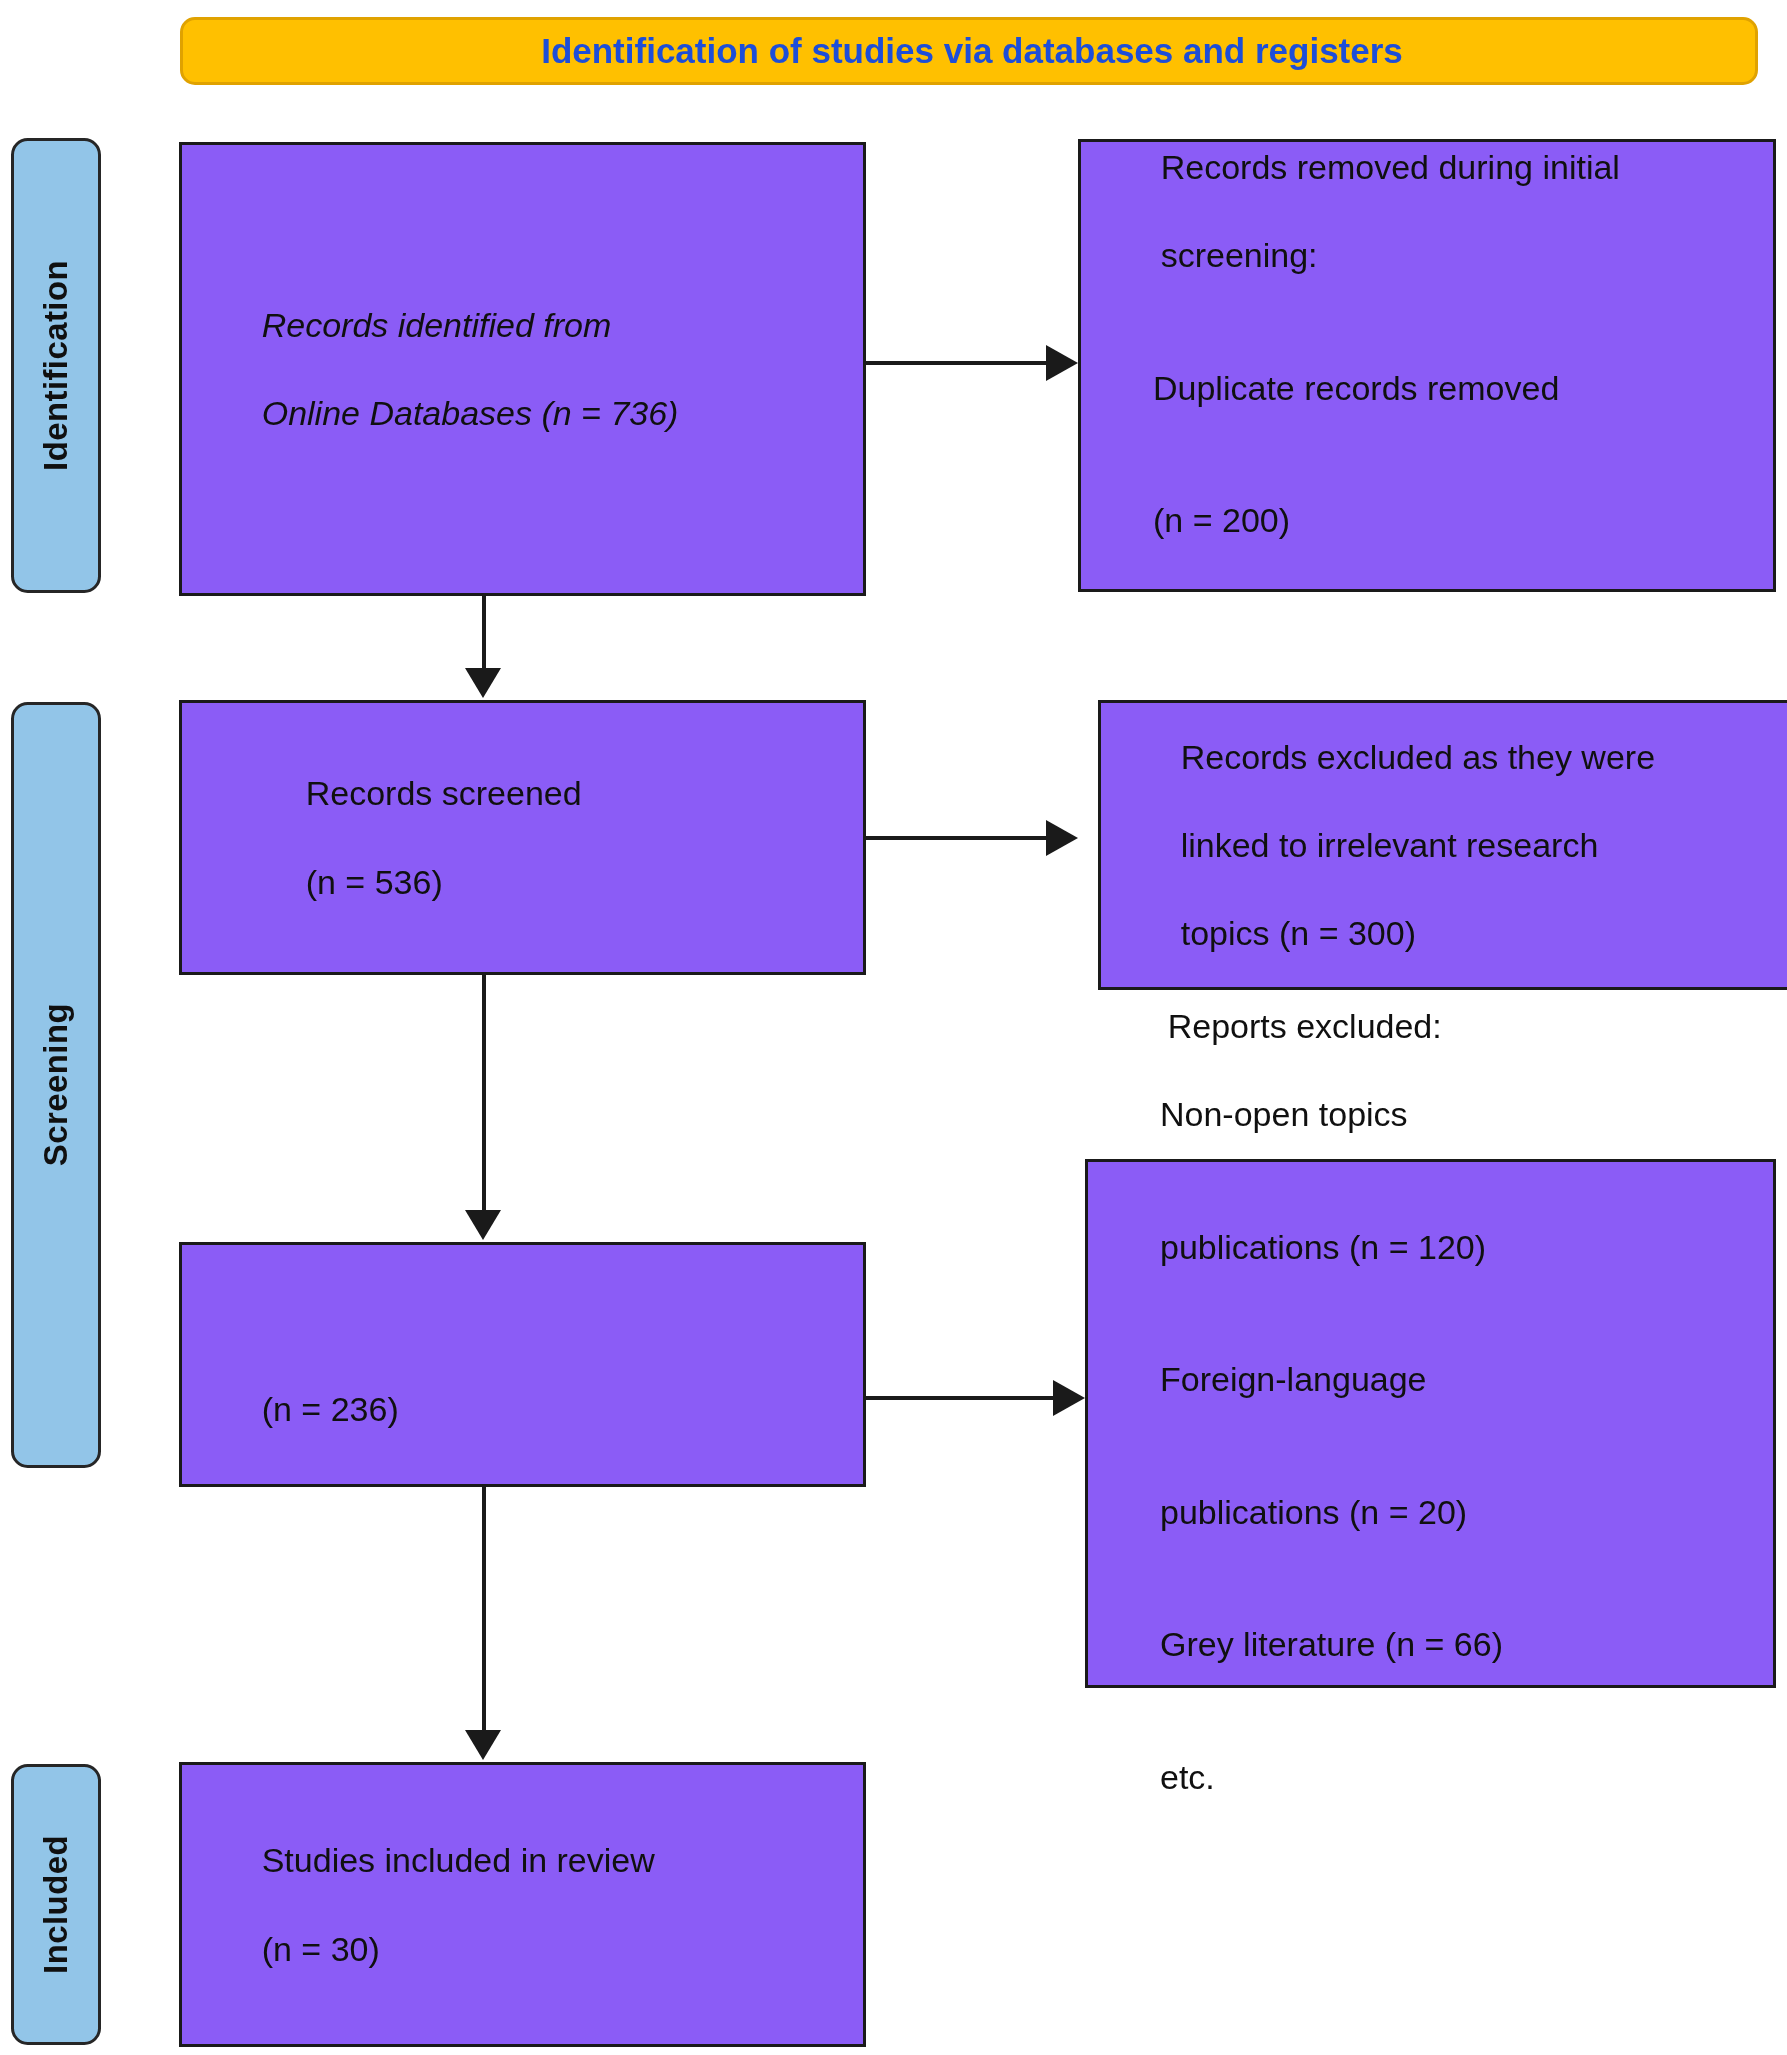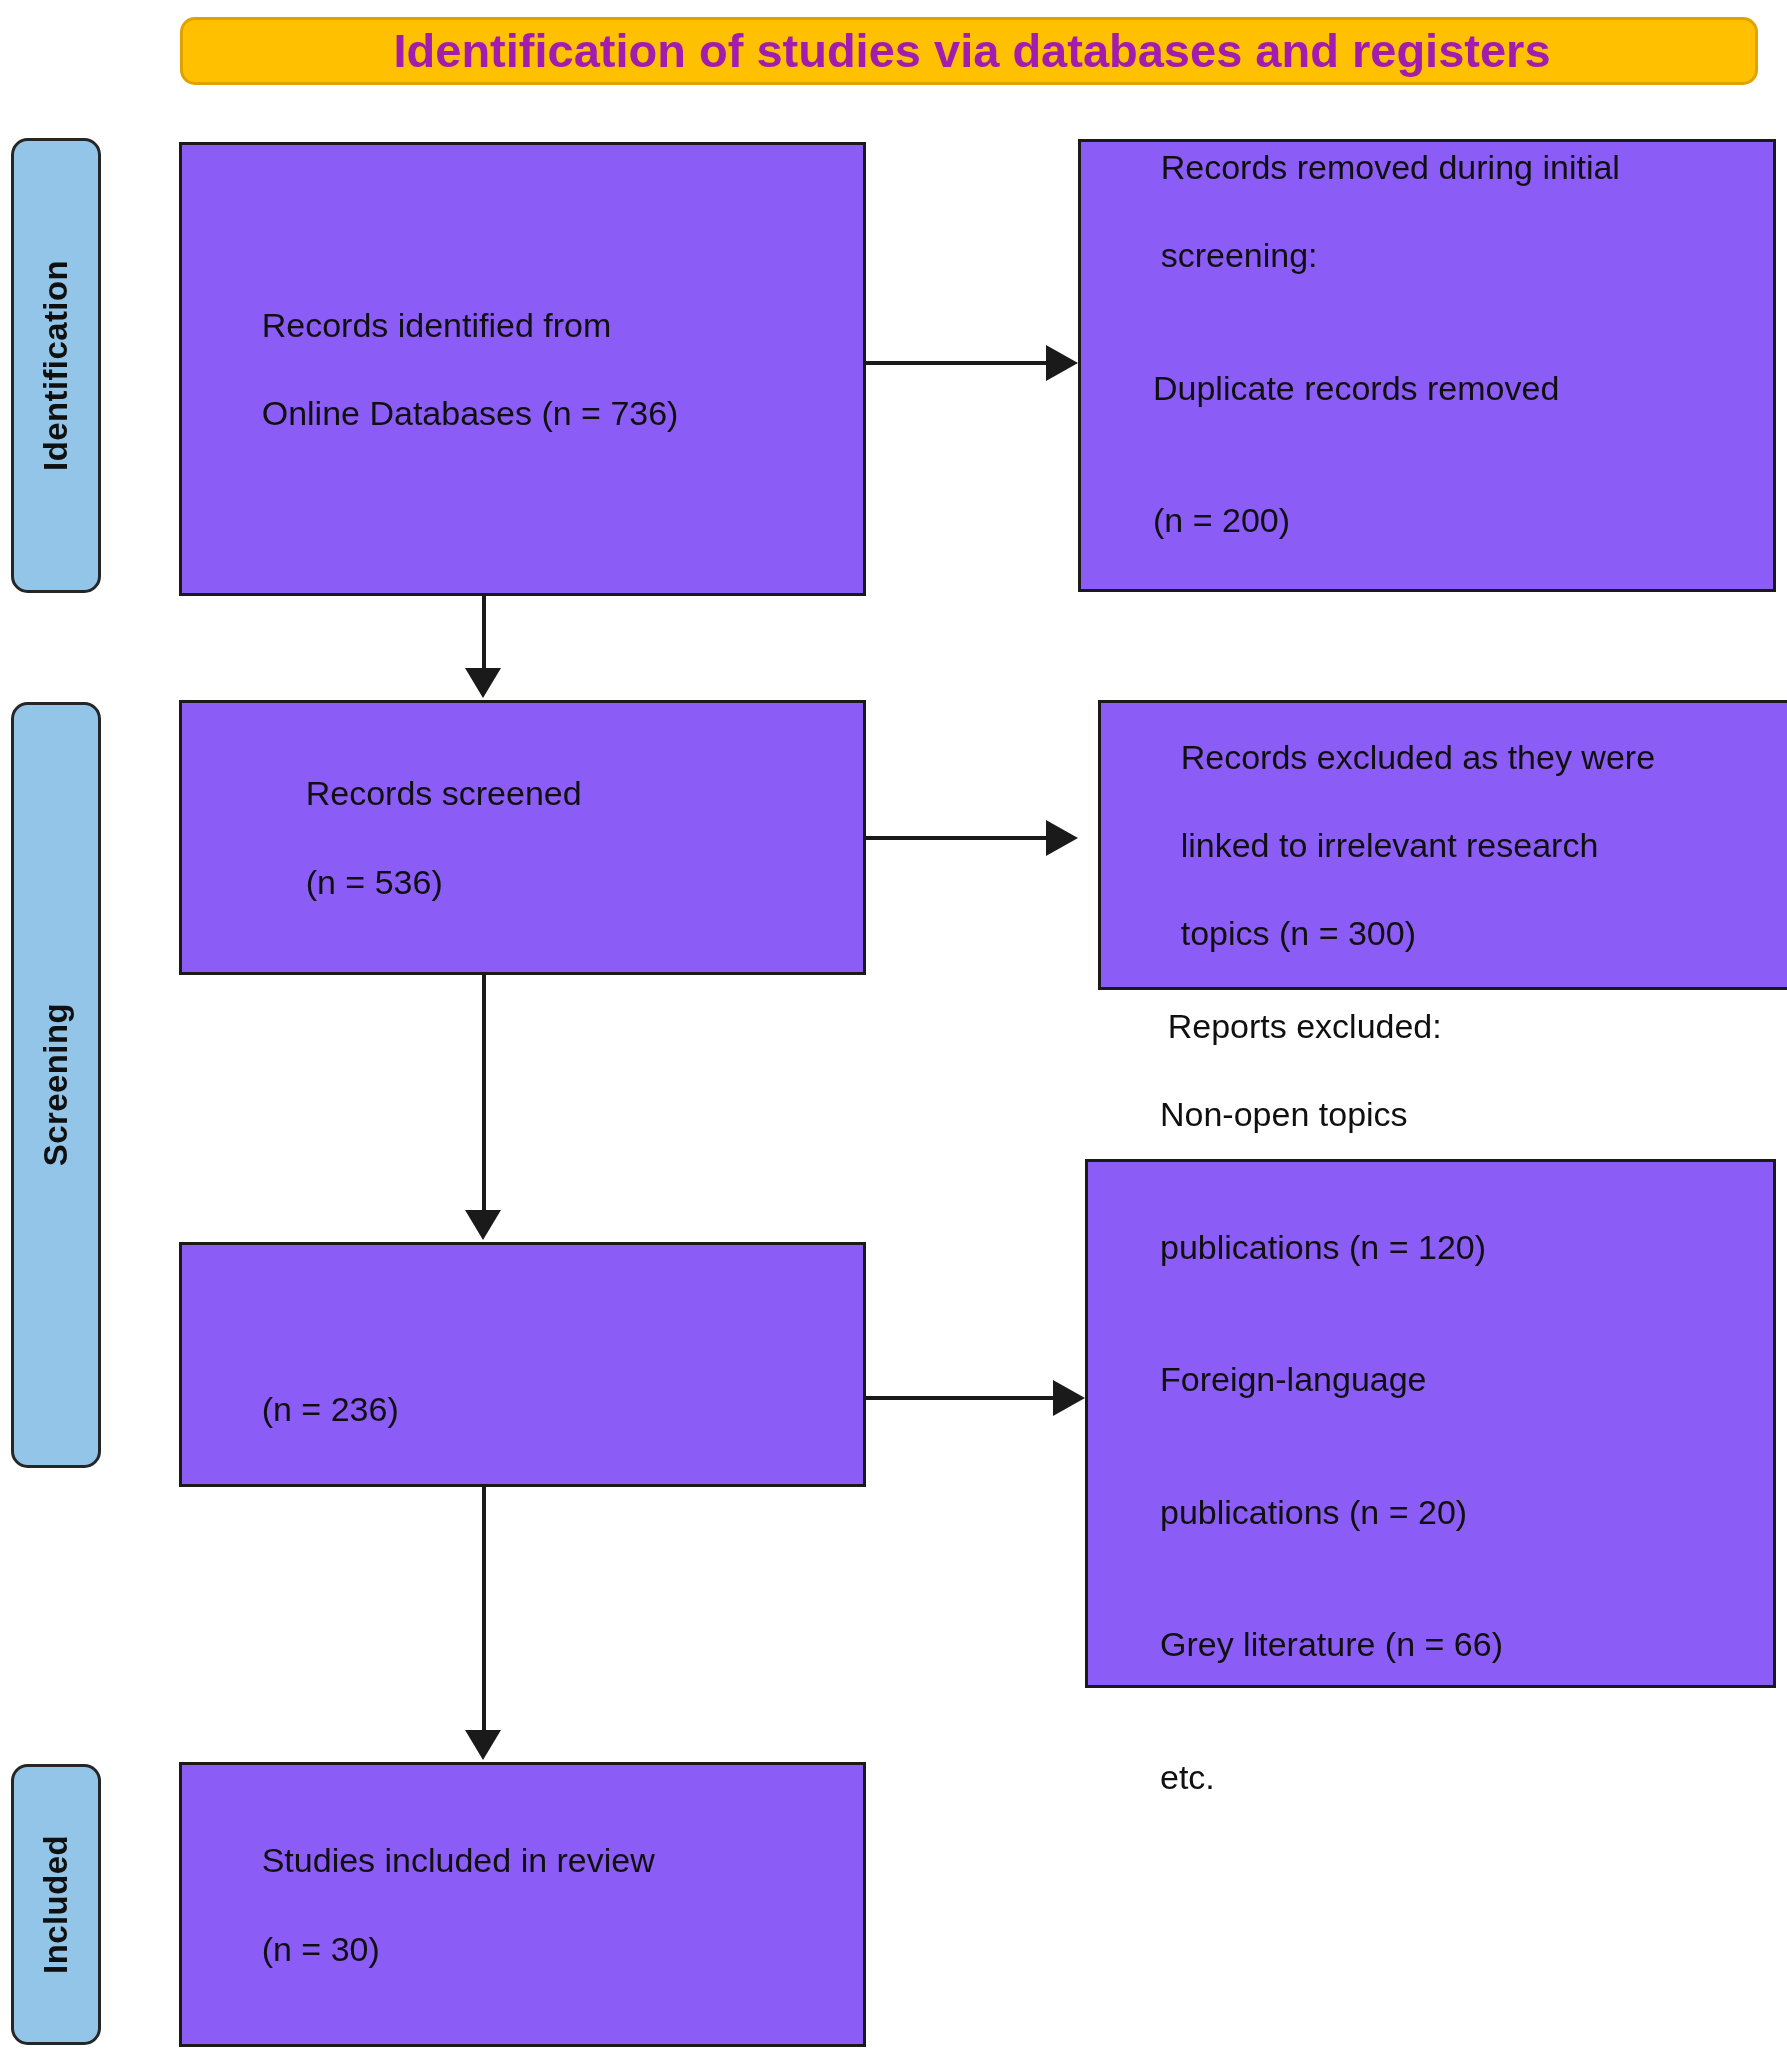--- a/index.html
+++ b/index.html
@@ -27,23 +27,23 @@
     height: 68px;
     background: #FFC000;
     border: 3px solid #E0A200;
     border-radius: 15px;
     box-sizing: border-box;
     display: flex;
     align-items: center;
     justify-content: center;
   }
   .banner-text {
-    font-size: 47px;
+    font-size: 35px;
     font-weight: bold;
-    color: #a21caf;
+    color: #1d4ed8;
     letter-spacing: 0px;
     white-space: nowrap;
     margin-left: 6px;
   }
 
   
   .stage {
     position: absolute;
     left: 10.6px;
     width: 90px;
@@ -79,21 +79,21 @@
   }
   .box-text {
     font-size: 34px;
     line-height: 1.30;
     color: #101010;
     padding: 0 16.7px 0 23px;
     white-space: pre-wrap;
   }
   .indent { display: block; padding-left: 49px; }
 
-  #box-identified   { left: 179px;  top: 142px;  width: 687px;  height: 454px; }
+  #box-identified   { left: 179px;  top: 142px;  width: 687px;  height: 454px; font-style: italic; }
   #box-removed      { left: 1078px; top: 139px;  width: 698px;  height: 453px; }
   #box-screened     { left: 179px;  top: 700px;  width: 687px;  height: 275px; padding-left: 44px; }
   #box-excluded-scr { left: 1078px; top: 700px;  width: 698px;  height: 290px; margin-left: 20px; }
   #box-eligibility  { left: 179px;  top: 1242px; width: 687px;  height: 245px; }
   #box-excluded-rep { left: 1085px; top: 1159px; width: 691px;  height: 529px; }
   #box-included     { left: 179px;  top: 1762px; width: 687px;  height: 285px; }
   .v-line {
     position: absolute;
     width: 3.8px;
     background: #1a1a1a;

